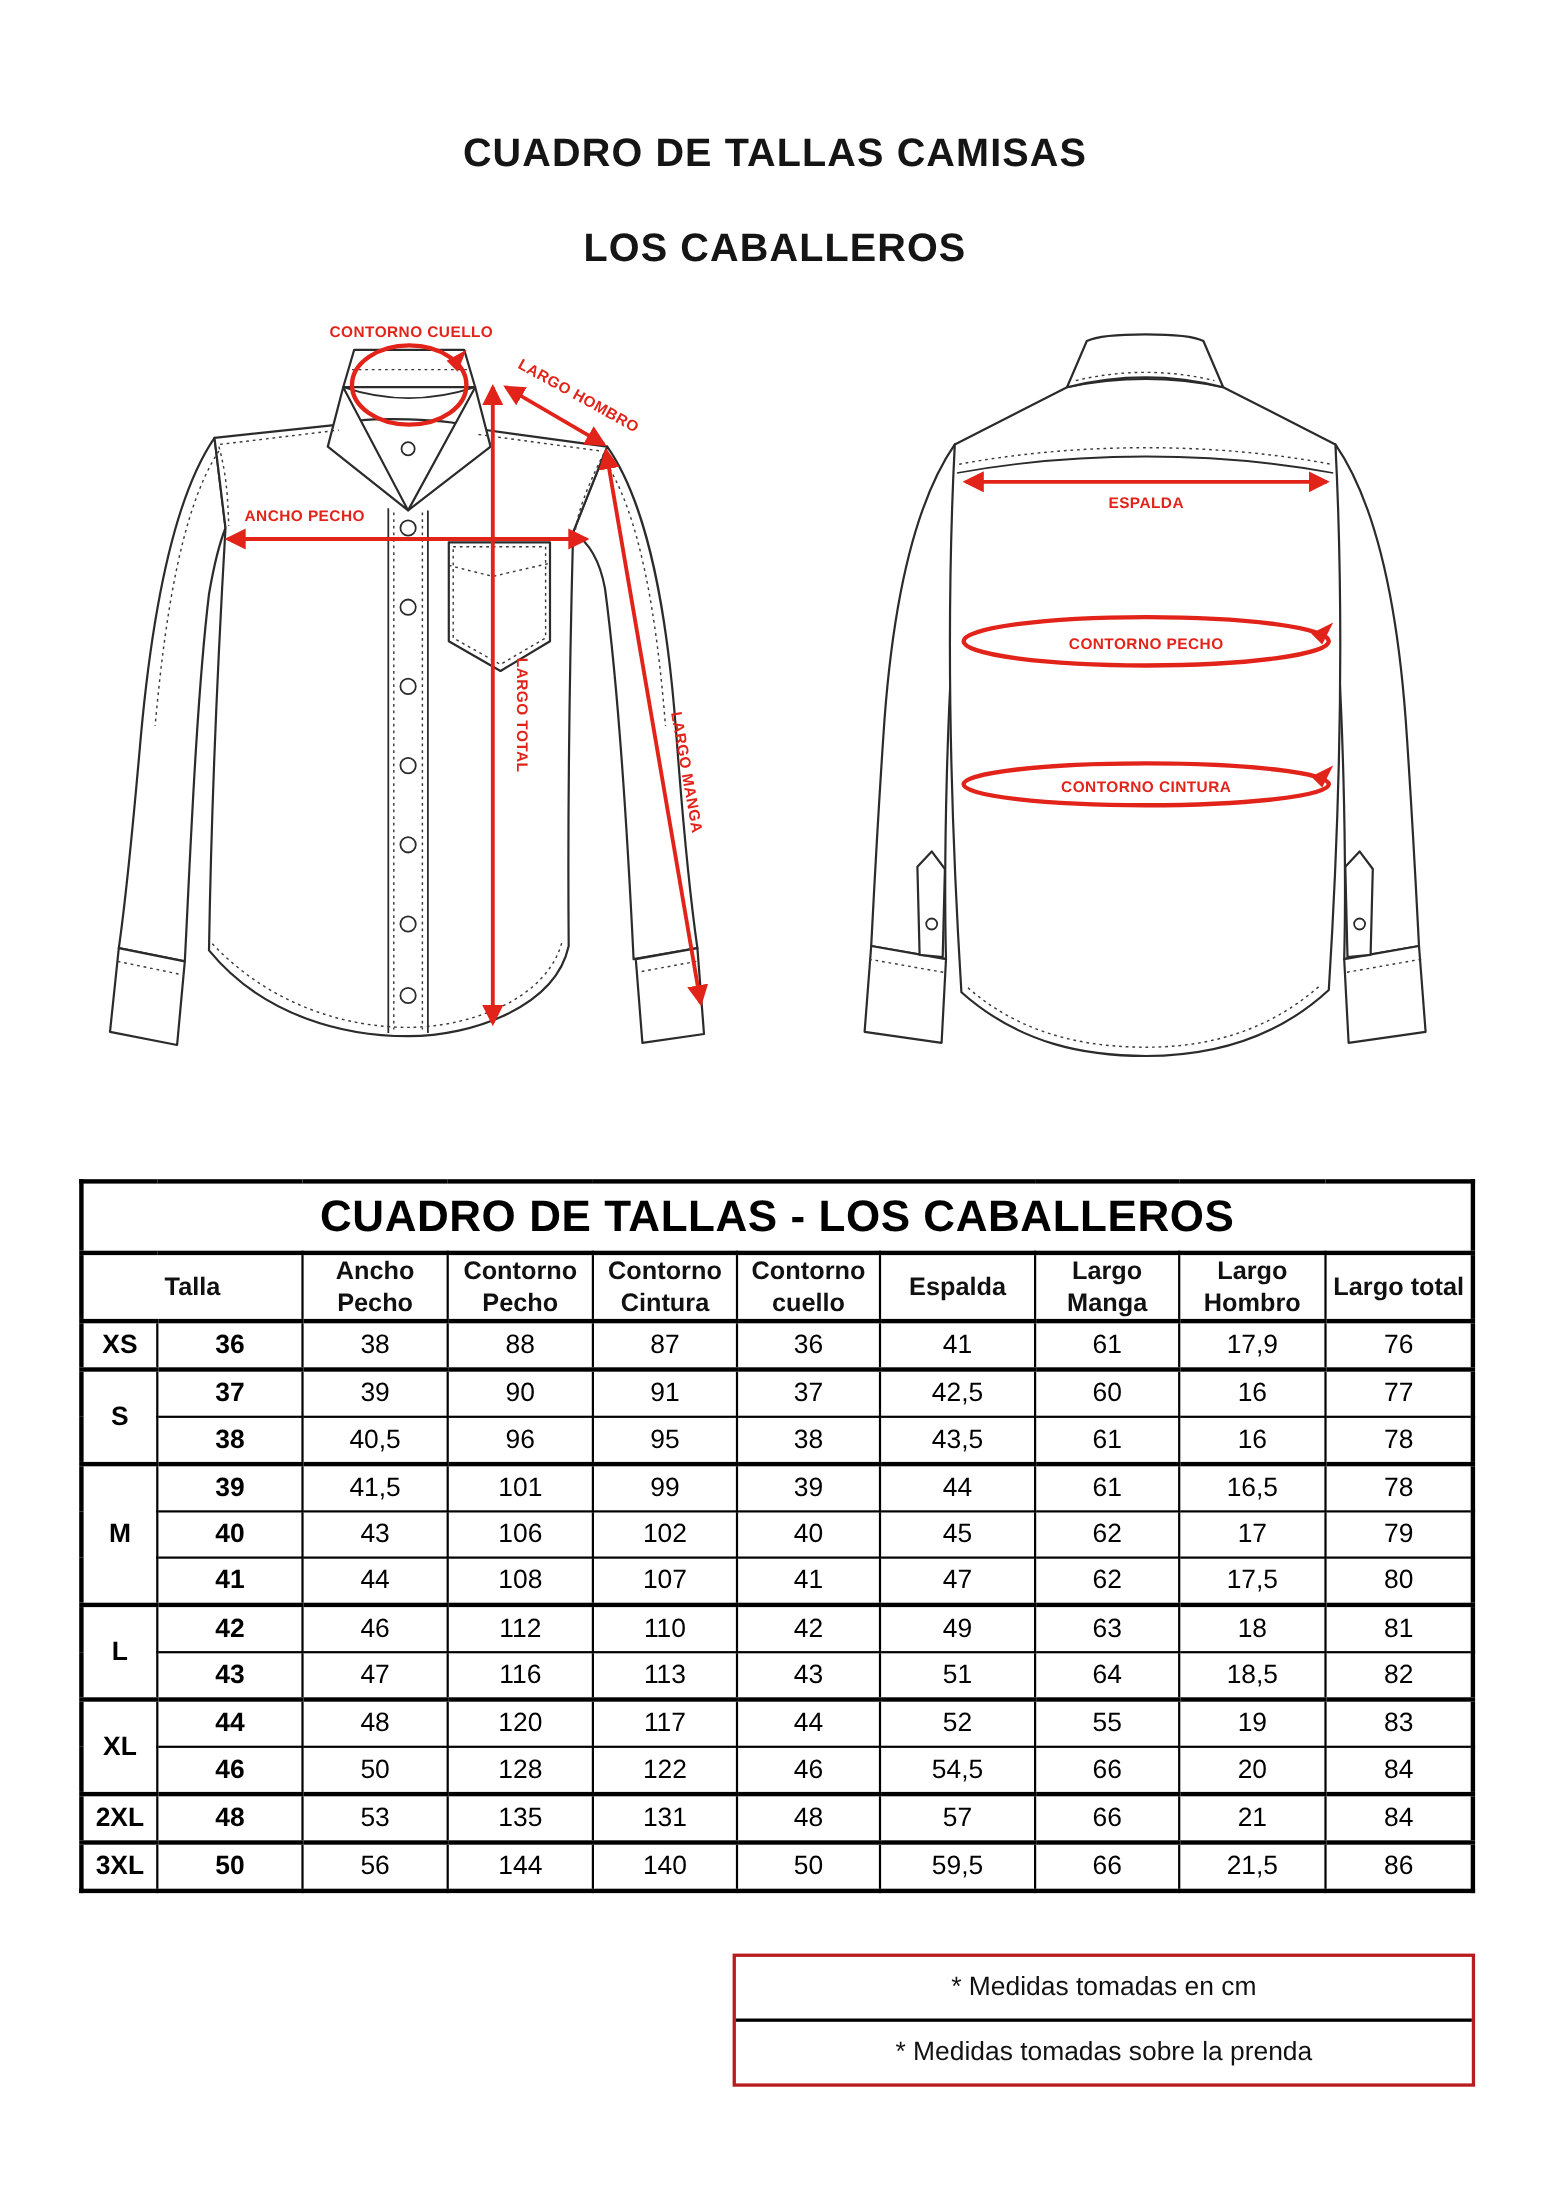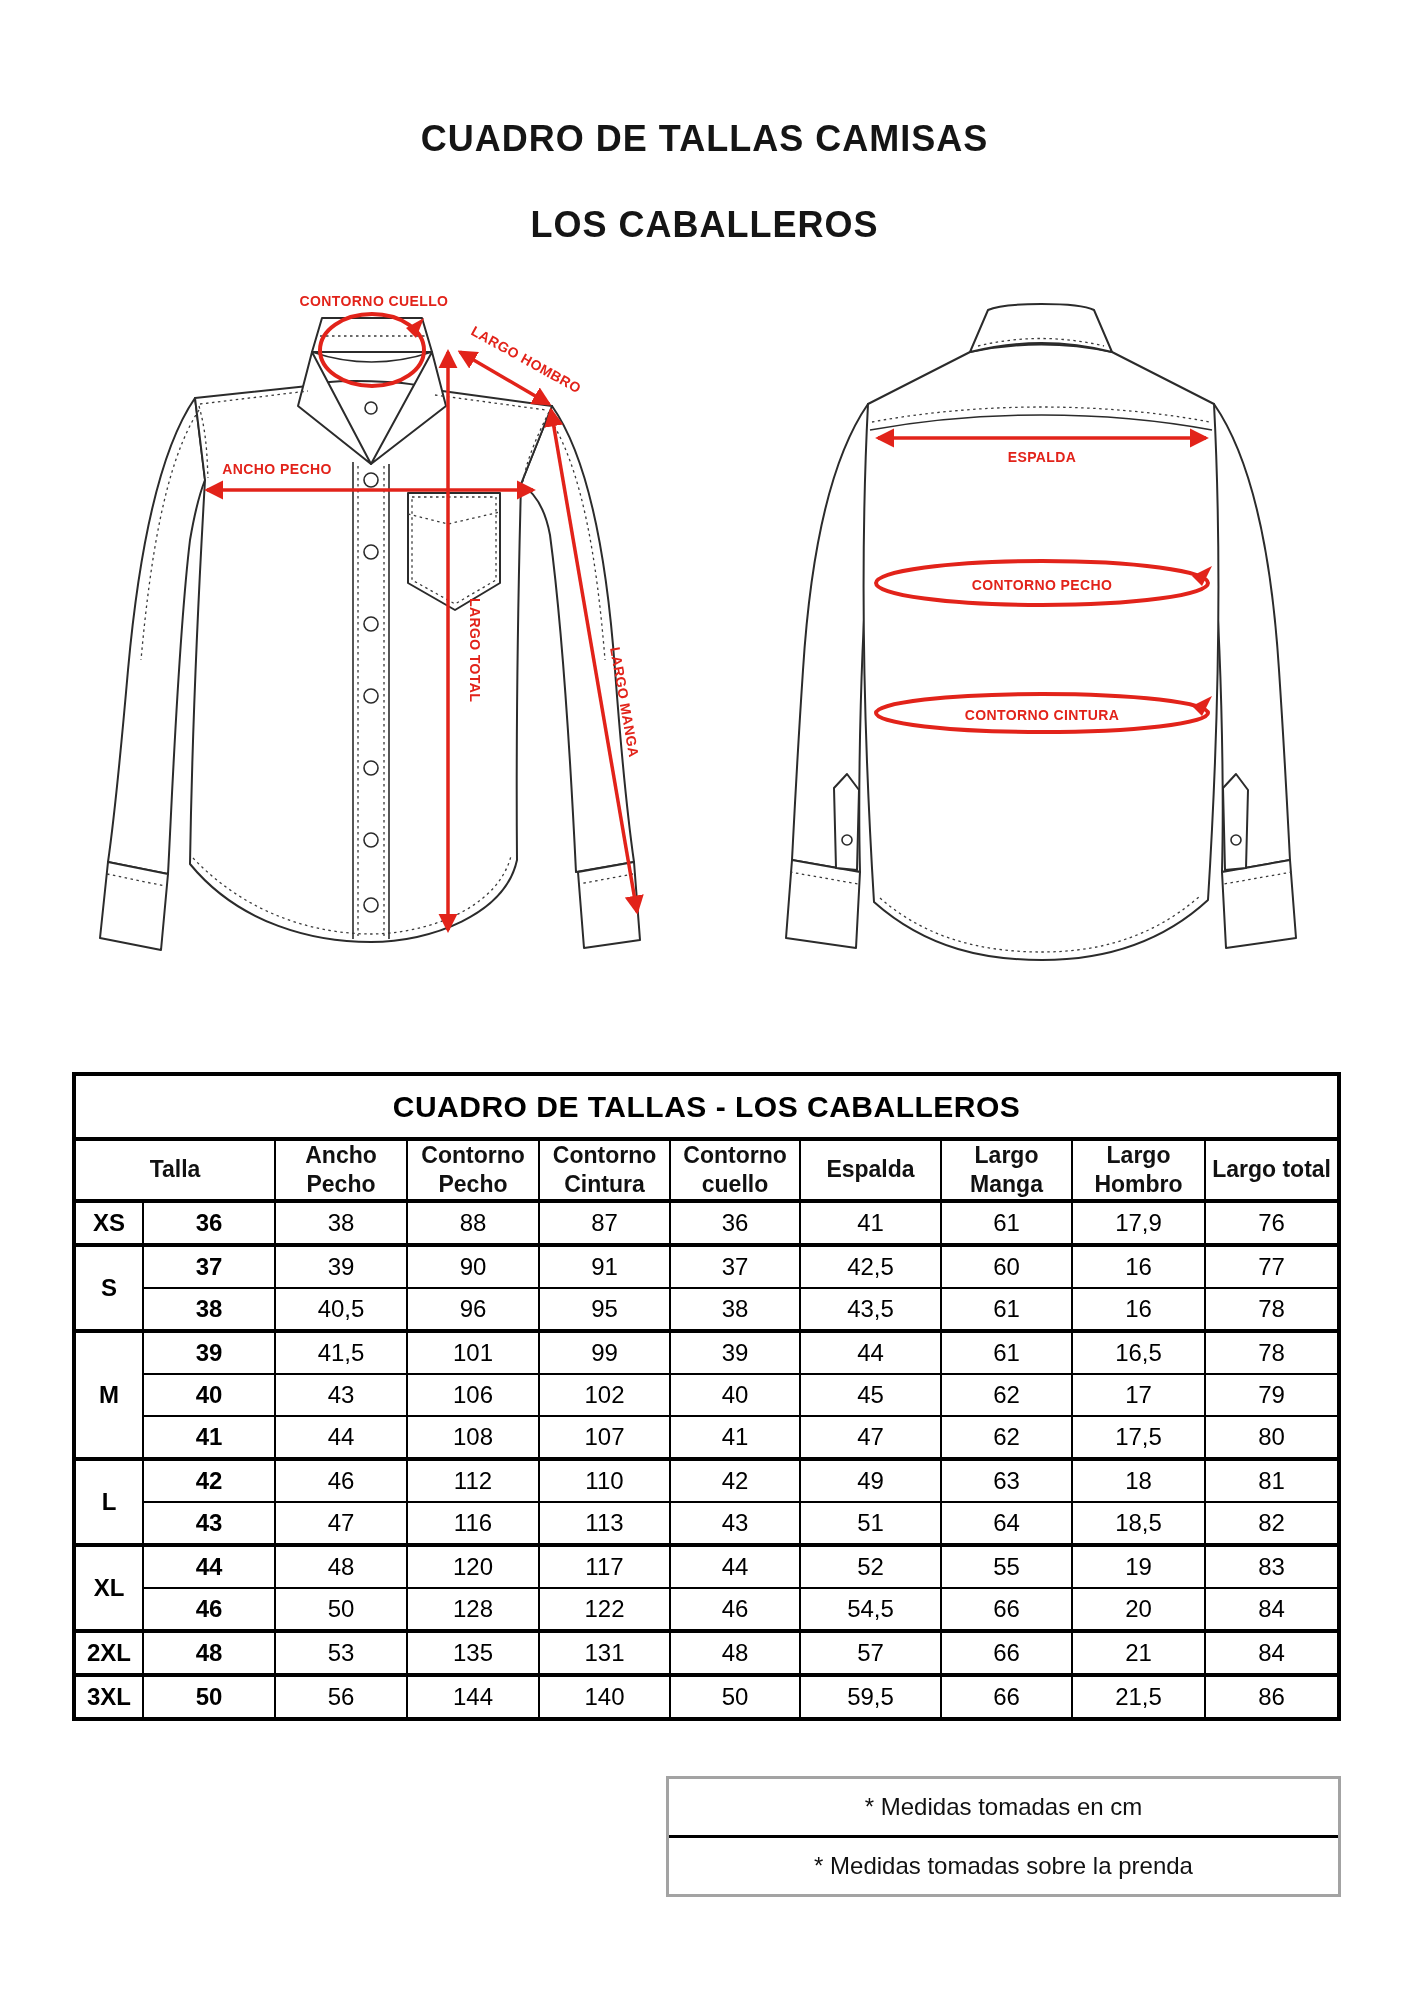--- a/index.html
+++ b/index.html
@@ -24,35 +24,35 @@
   .red-label{fill:#e2231a;font-size:14px;font-weight:600;letter-spacing:.4px;}
   .red-arrowhead{fill:#e2231a;}
   
   table.size-table{
     position:absolute;left:72px;top:1072px;width:1265px;
     border-collapse:collapse;table-layout:fixed;background:#fff;
   }
   table.size-table, table.size-table td, table.size-table th{border:2px solid #000;}
   table.size-table{border:4px solid #000;}
   .size-table .t-title{
-    height:61px;font-size:30px;font-weight:bold;text-align:center;
+    height:61px;font-size:40px;font-weight:bold;text-align:center;
     border-bottom:4px solid #000;letter-spacing:.5px;
   }
   .size-table th{
     height:57px;font-size:23px;font-weight:bold;text-align:center;line-height:1.25;
     border-bottom:4px solid #000;padding:0 2px;
   }
   .size-table td{
     height:40px;font-size:24px;text-align:center;padding:0 2px;color:#000;
   }
   .size-table td.b{font-weight:bold;}
   .size-table tr.group-start td{border-top:4px solid #000;}
   
   .footnotes{
-    left:666px;top:1776px;width:669px;border:3px solid #a3a3a3;background:#fff;
+    left:666px;top:1776px;width:669px;border:3px solid #b91c1c;background:#fff;
   }
   .footnotes .fn-row{
     height:56px;display:flex;align-items:center;justify-content:center;
     font-size:24px;color:#111;
   }
   .footnotes .fn-row + .fn-row{border-top:3px solid #000;}
 </style>
 </head>
 <body>
 

